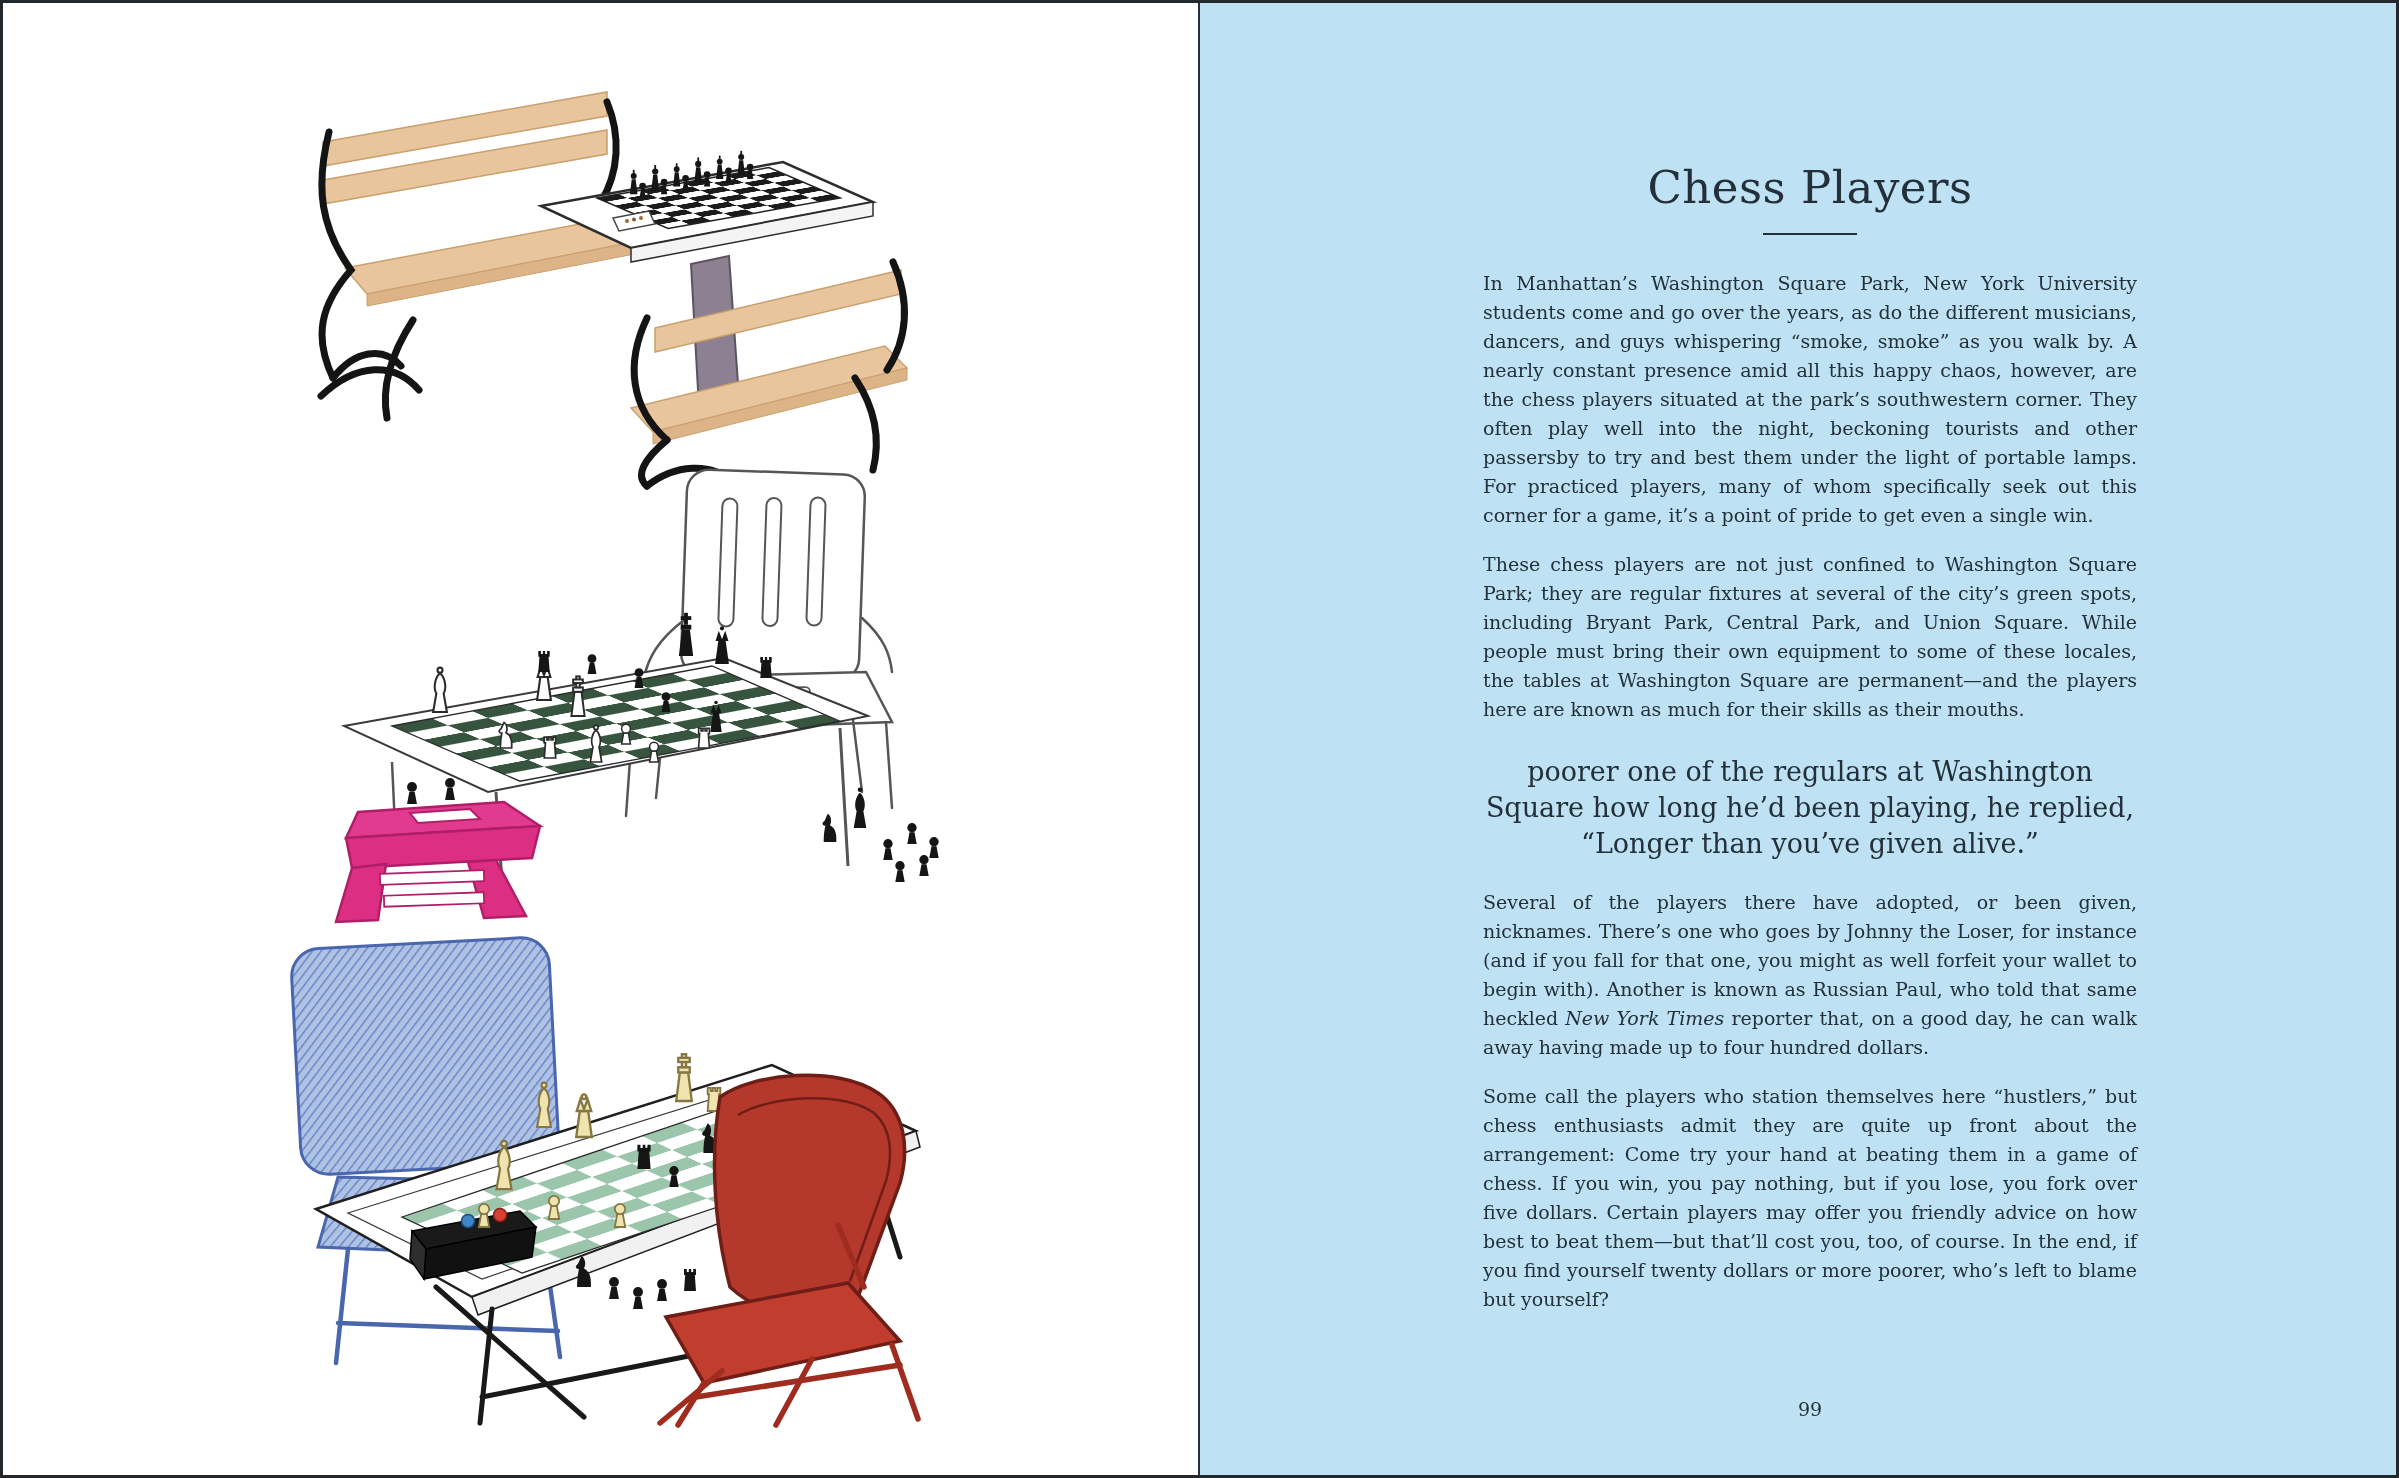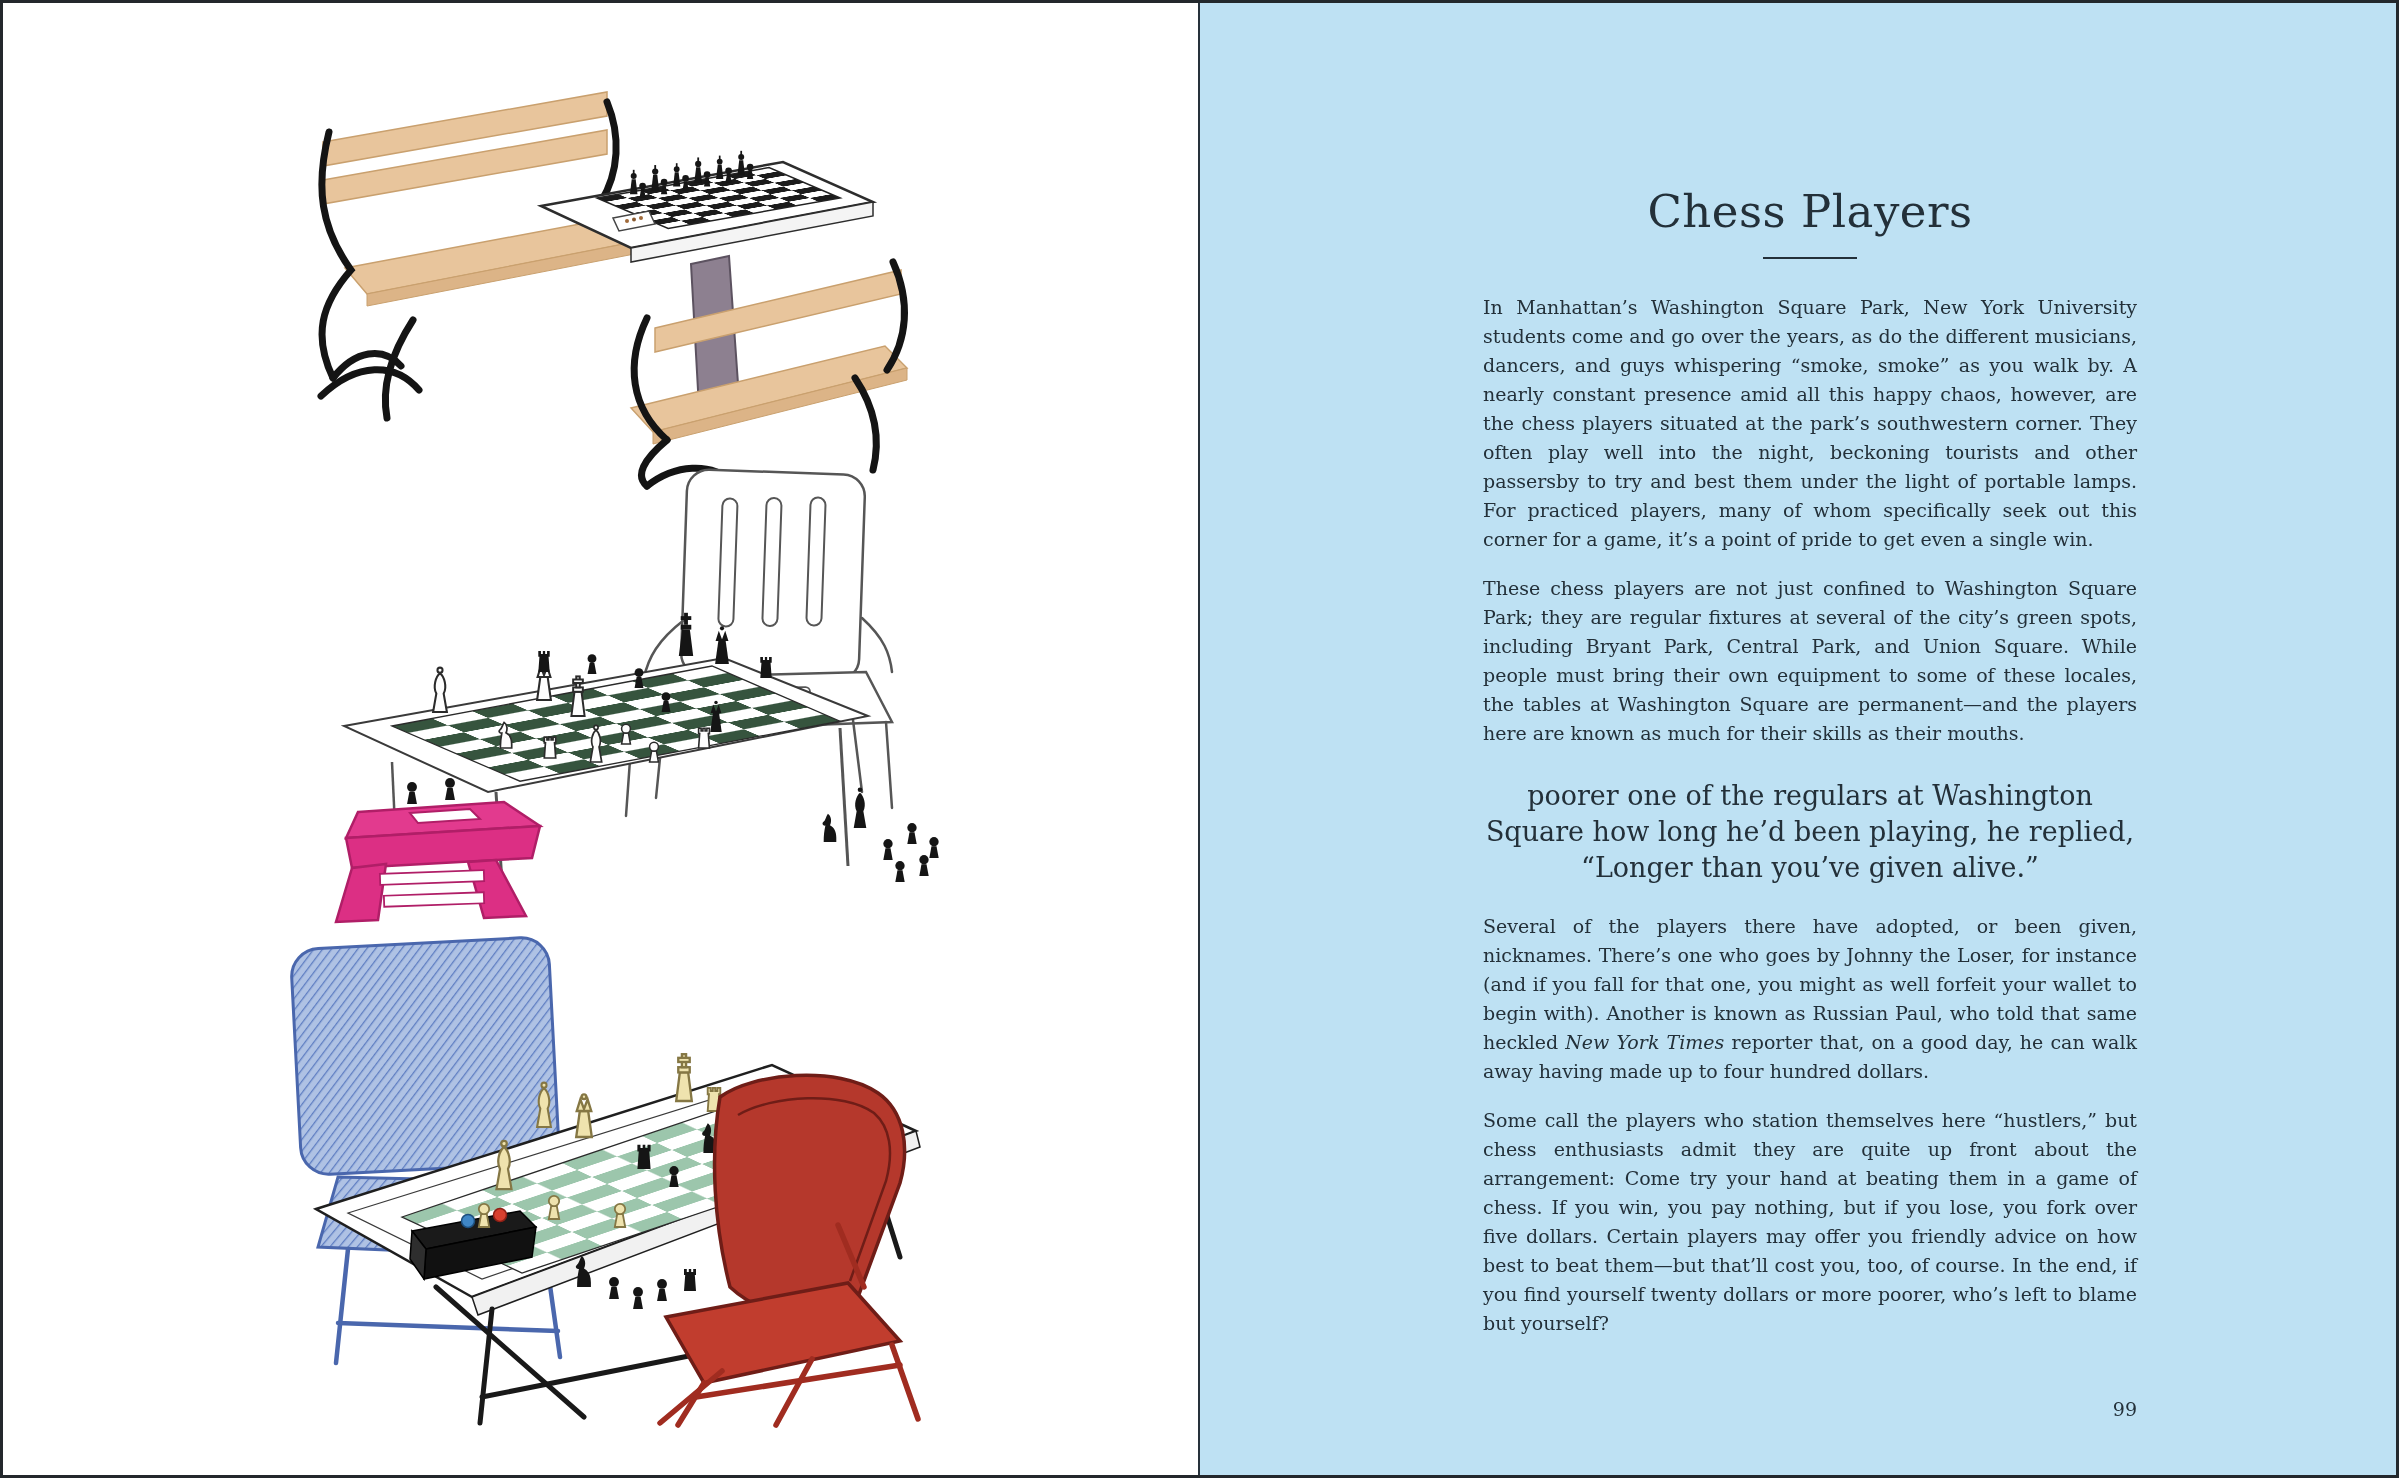--- a/index.html
+++ b/index.html
@@ -6,31 +6,31 @@
   .spread{
     position:relative;width:2399px;height:1478px;overflow:hidden;
     font-family:"DejaVu Serif","Liberation Serif",serif;
     background:var(--page-bg-left,#fff);
   }
   .frame{position:absolute;inset:0;border:3px solid #23282c;pointer-events:none;z-index:40;}
   .page{position:absolute;top:0;height:1478px;}
   .page-left{left:0;width:1198px;background:var(--page-bg-left,#fff);}
   .page-right{left:1198px;width:1201px;background:var(--page-bg-right,#bee1f3);border-left:2px solid #26313b;box-sizing:border-box;}
   .page-left svg{position:absolute;}
-  .article{position:absolute;left:283px;top:0;width:654px;color:var(--ink,#233039);margin-top:24px;}
+  .article{position:absolute;left:283px;top:0;width:654px;color:var(--ink,#233039);}
   h1.title{
     font-size:45px;line-height:50px;font-weight:normal;text-align:center;
     margin:163px 0 0 0;letter-spacing:.5px;color:var(--ink,#233039);
   }
   .rule{width:94px;height:2px;background:var(--ink,#233039);margin:20px auto 34px auto;}
   p.body{font-size:19px;line-height:29px;text-align:justify;margin:0 0 20px 0;}
   .pullquote{font-size:27px;line-height:36px;text-align:center;margin:30px 0 26px 0;}
   .pullquote div{white-space:nowrap;}
   .it{font-style:italic;}
-  .pageno{position:absolute;left:283px;top:1398px;width:654px;text-align:right;font-size:19px;color:var(--ink,#233039);}
+  .pageno{position:absolute;left:283px;top:1398px;width:654px;text-align:center;font-size:19px;color:var(--ink,#233039);}
 </style>
 </head>
 <body>
 
 <div class="spread">
 
   <div class="page page-left">
 
     <svg style="left:295px;top:78px" width="620" height="412" viewBox="0 0 620 412" aria-label="park-benches-with-built-in-chess-table">
       <defs>

